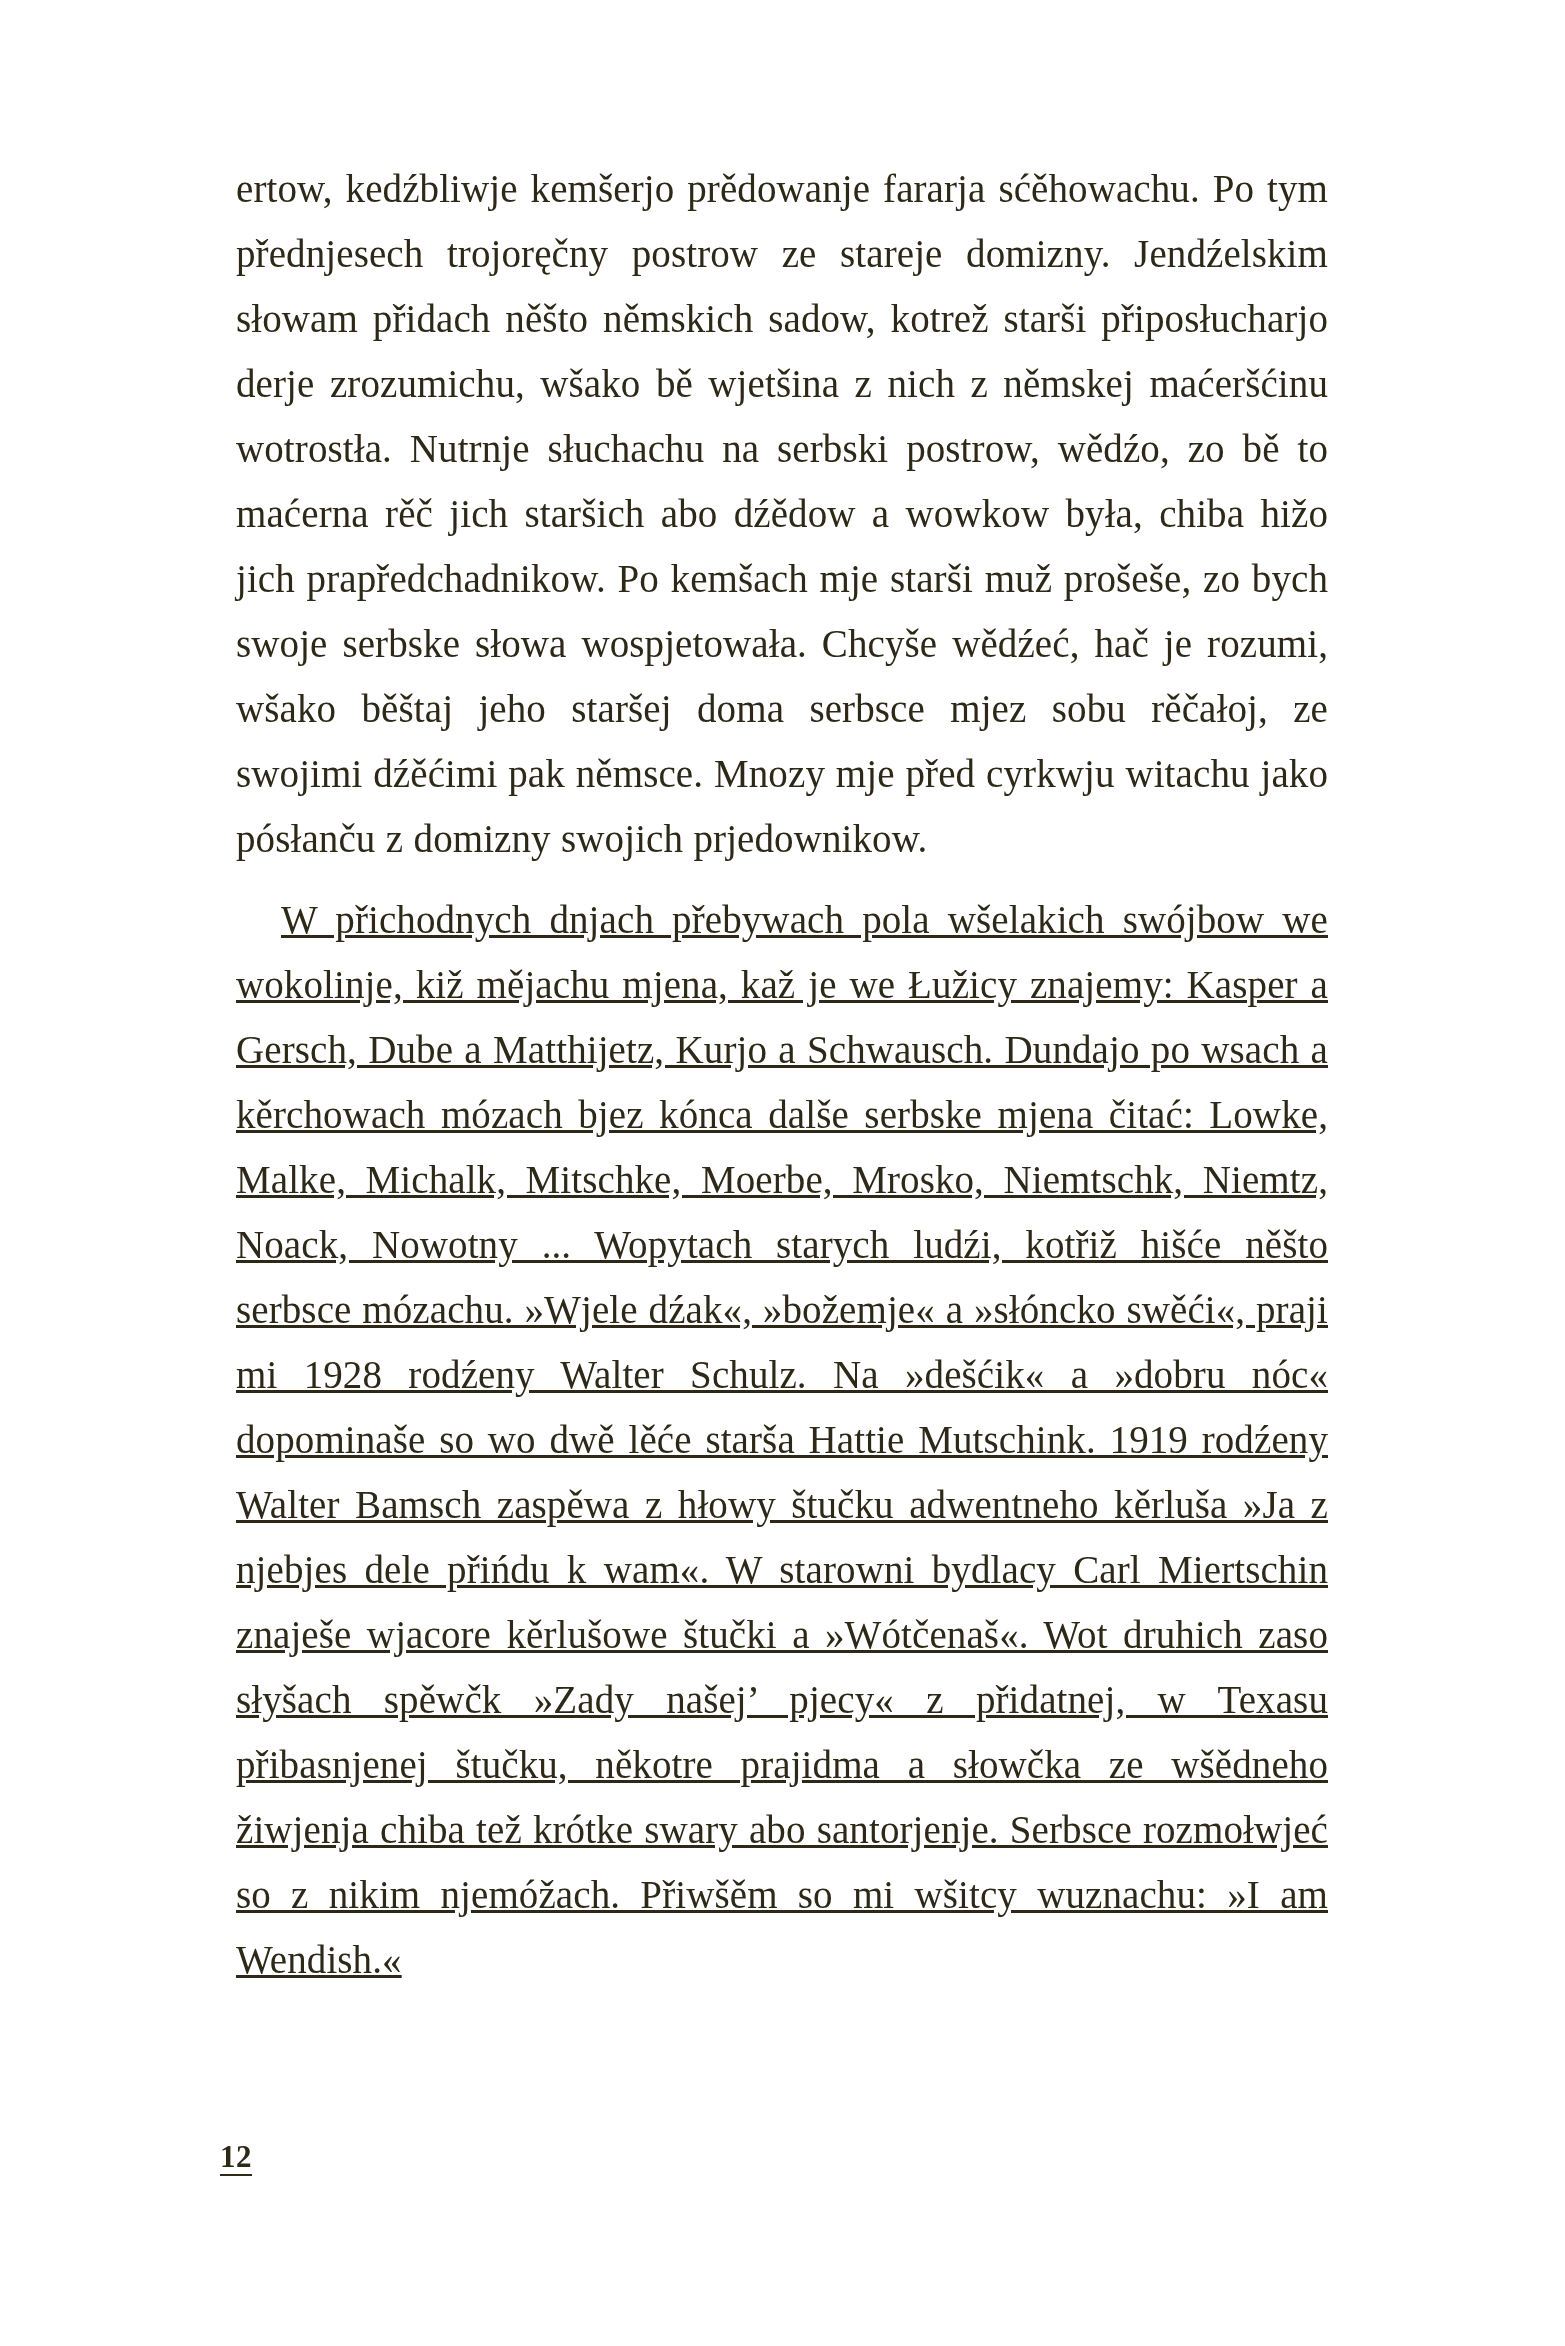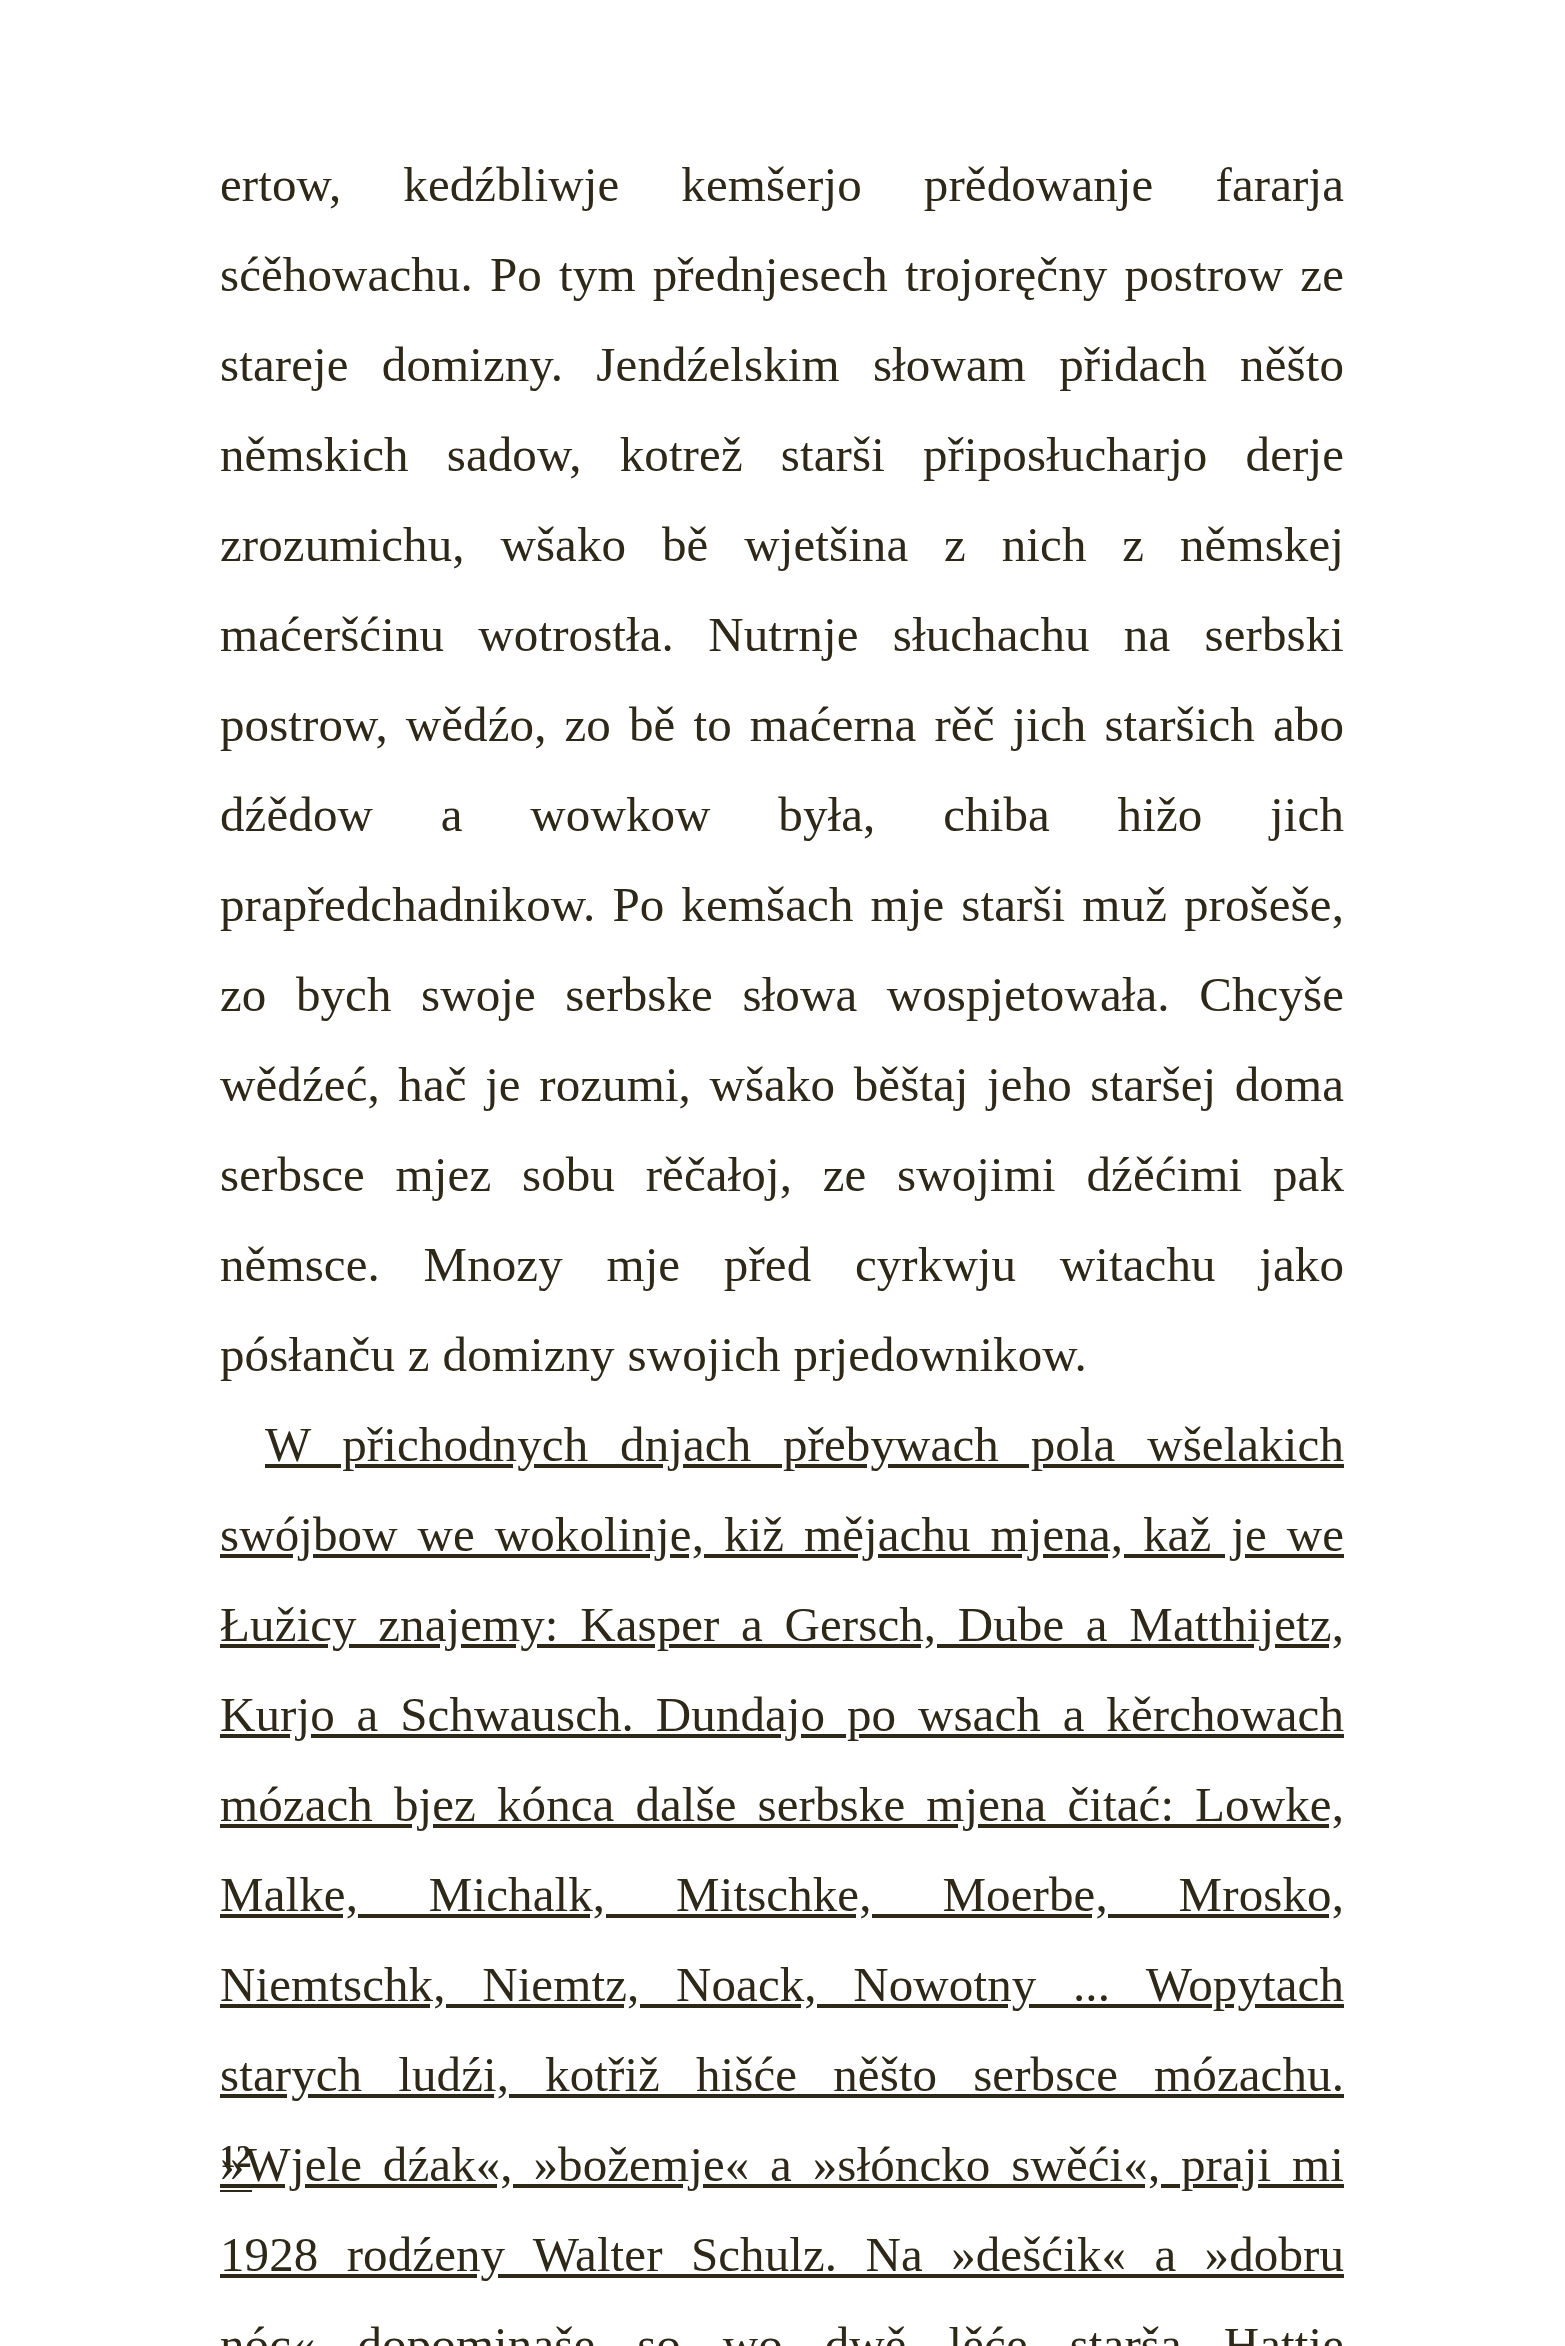--- a/index.html
+++ b/index.html
@@ -20,25 +20,25 @@
     height: 2347px;
     box-sizing: border-box;
   }
   .textblock {
     position: absolute;
     left: 220px;
     top: 140px;
     width: 1124px;
   }
   .para {
-    margin: 0;
+    margin: 16px;
     text-align: justify;
     text-align-last: left;
-    font-size: 49px;
-    line-height: 90px;
+    font-size: 39px;
+    line-height: 65px;
     letter-spacing: 0.1px;
     word-spacing: 0.5px;
     hyphens: none;
     -webkit-hyphens: none;
   }
   .para.indent {
     text-indent: 45px;
     text-decoration: underline;
   }
   .num {
@@ -47,21 +47,21 @@
   }
   .folio {
     position: absolute;
     left: 220px;
     top: 2141px;
     font-size: 31px;
     line-height: 31px;
     font-weight: 700;
     letter-spacing: 0.5px;
     border-bottom: 2.8px solid #2d2817;
-    padding-bottom: 18px;
+    padding-bottom: 2px;
     display: inline-block;
   }
 </style>
 </head>
 <body>
 
 <div class="page">
 
   <div class="textblock">
     <p class="para">ertow, kedźbliwje kemšerjo prědowanje fararja sćěhowachu. Po tym přednjesech trojoręčny postrow ze stareje domizny. Jendźelskim słowam přidach něšto němskich sadow, kotrež starši připosłucharjo derje zrozumichu, wšako bě wjetšina z nich z němskej maćeršćinu wotrostła. Nutrnje słuchachu na serbski postrow, wědźo, zo bě to maćerna rěč jich staršich abo dźědow a wowkow była, chiba hižo jich prapředchadnikow. Po kemšach mje starši muž prošeše, zo bych swoje serbske słowa wospjetowała. Chcyše wědźeć, hač je rozumi, wšako běštaj jeho staršej doma serbsce mjez sobu rěčałoj, ze swojimi dźěćimi pak němsce. Mnozy mje před cyrkwju witachu jako pósłanču z domizny swojich prjedownikow.</p>

